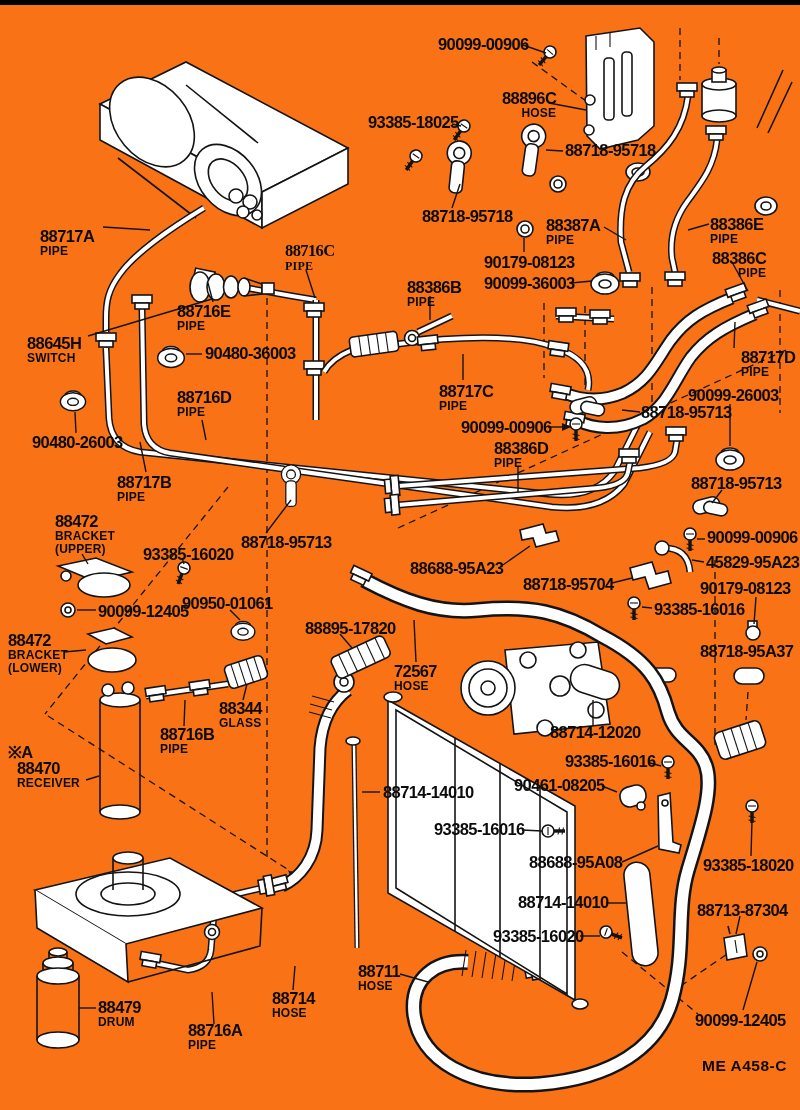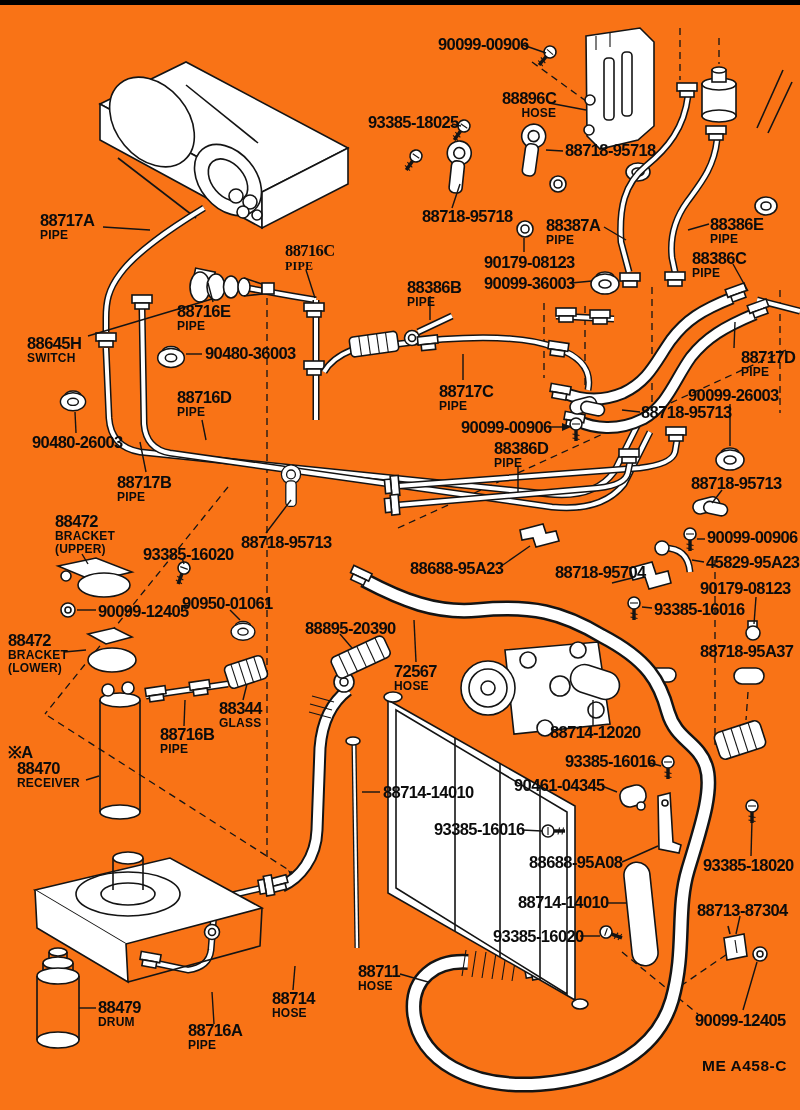--- a/index.html
+++ b/index.html
@@ -518,35 +518,35 @@
         <div class="num">88718-95718</div>
       </div>
       <div class="lbl" style="left: 546px; top: 217px;">
         <div class="num">88387A</div>
         <div class="sub">PIPE</div>
       </div>
       <div class="lbl" style="left: 710px; top: 216px;">
         <div class="num">88386E</div>
         <div class="sub">PIPE</div>
       </div>
-      <div class="lbl" style="left: 692px; top: 250px;">
+      <div class="lbl" style="left: 712px; top: 250px; text-align: right;">
         <div class="num">88386C</div>
         <div class="sub">PIPE</div>
       </div>
       <div class="lbl" style="left: 484px; top: 254px;">
         <div class="num">90179-08123</div>
       </div>
       <div class="lbl" style="left: 484px; top: 275px;">
         <div class="num">90099-36003</div>
       </div>
       <div class="lbl" style="left: 407px; top: 279px;">
         <div class="num">88386B</div>
         <div class="sub">PIPE</div>
       </div>
-      <div class="lbl" style="left: 40px; top: 212px;">
+      <div class="lbl" style="left: 40px; top: 228px;">
         <div class="num">88717A</div>
         <div class="sub">PIPE</div>
       </div>
       <div class="lbl" style="left: 285px; top: 243px; font-family: Liberation Serif, serif;">
         <div class="num">88716C</div>
         <div class="sub">PIPE</div>
       </div>
       <div class="lbl" style="left: 177px; top: 303px;">
         <div class="num">88716E</div>
         <div class="sub">PIPE</div>
@@ -606,37 +606,37 @@
       </div>
       <div class="lbl" style="left: 143px; top: 546px;">
         <div class="num">93385-16020</div>
       </div>
       <div class="lbl" style="left: 706px; top: 554px;">
         <div class="num">45829-95A23</div>
       </div>
       <div class="lbl" style="left: 410px; top: 560px;">
         <div class="num">88688-95A23</div>
       </div>
-      <div class="lbl" style="left: 523px; top: 564px; margin-left: 32px;">
+      <div class="lbl" style="left: 523px; top: 576px;">
         <div class="num">88718-95704</div>
       </div>
       <div class="lbl" style="left: 700px; top: 580px;">
         <div class="num">90179-08123</div>
       </div>
       <div class="lbl" style="left: 654px; top: 601px;">
         <div class="num">93385-16016</div>
       </div>
       <div class="lbl" style="left: 182px; top: 595px;">
         <div class="num">90950-01061</div>
       </div>
       <div class="lbl" style="left: 98px; top: 603px;">
         <div class="num">90099-12405</div>
       </div>
       <div class="lbl" style="left: 305px; top: 620px;">
-        <div class="num">88895-20390</div>
+        <div class="num">88895-17820</div>
       </div>
       <div class="lbl" style="left: 8px; top: 632px;">
         <div class="num">88472</div>
         <div class="sub">BRACKET
 (LOWER)</div>
       </div>
       <div class="lbl" style="left: 700px; top: 643px;">
         <div class="num">88718-95A37</div>
       </div>
       <div class="lbl" style="left: 394px; top: 663px;">
@@ -658,21 +658,21 @@
         <div class="num">88470</div>
         <div class="sub">RECEIVER</div>
       </div>
       <div class="lbl" style="left: 550px; top: 724px;">
         <div class="num">88714-12020</div>
       </div>
       <div class="lbl" style="left: 565px; top: 753px;">
         <div class="num">93385-16016</div>
       </div>
       <div class="lbl" style="left: 514px; top: 777px;">
-        <div class="num">90461-04345</div>
+        <div class="num">90461-08205</div>
       </div>
       <div class="lbl" style="left: 383px; top: 784px;">
         <div class="num">88714-14010</div>
       </div>
       <div class="lbl" style="left: 434px; top: 821px;">
         <div class="num">93385-16016</div>
       </div>
       <div class="lbl" style="left: 529px; top: 854px;">
         <div class="num">88688-95A08</div>
       </div>

